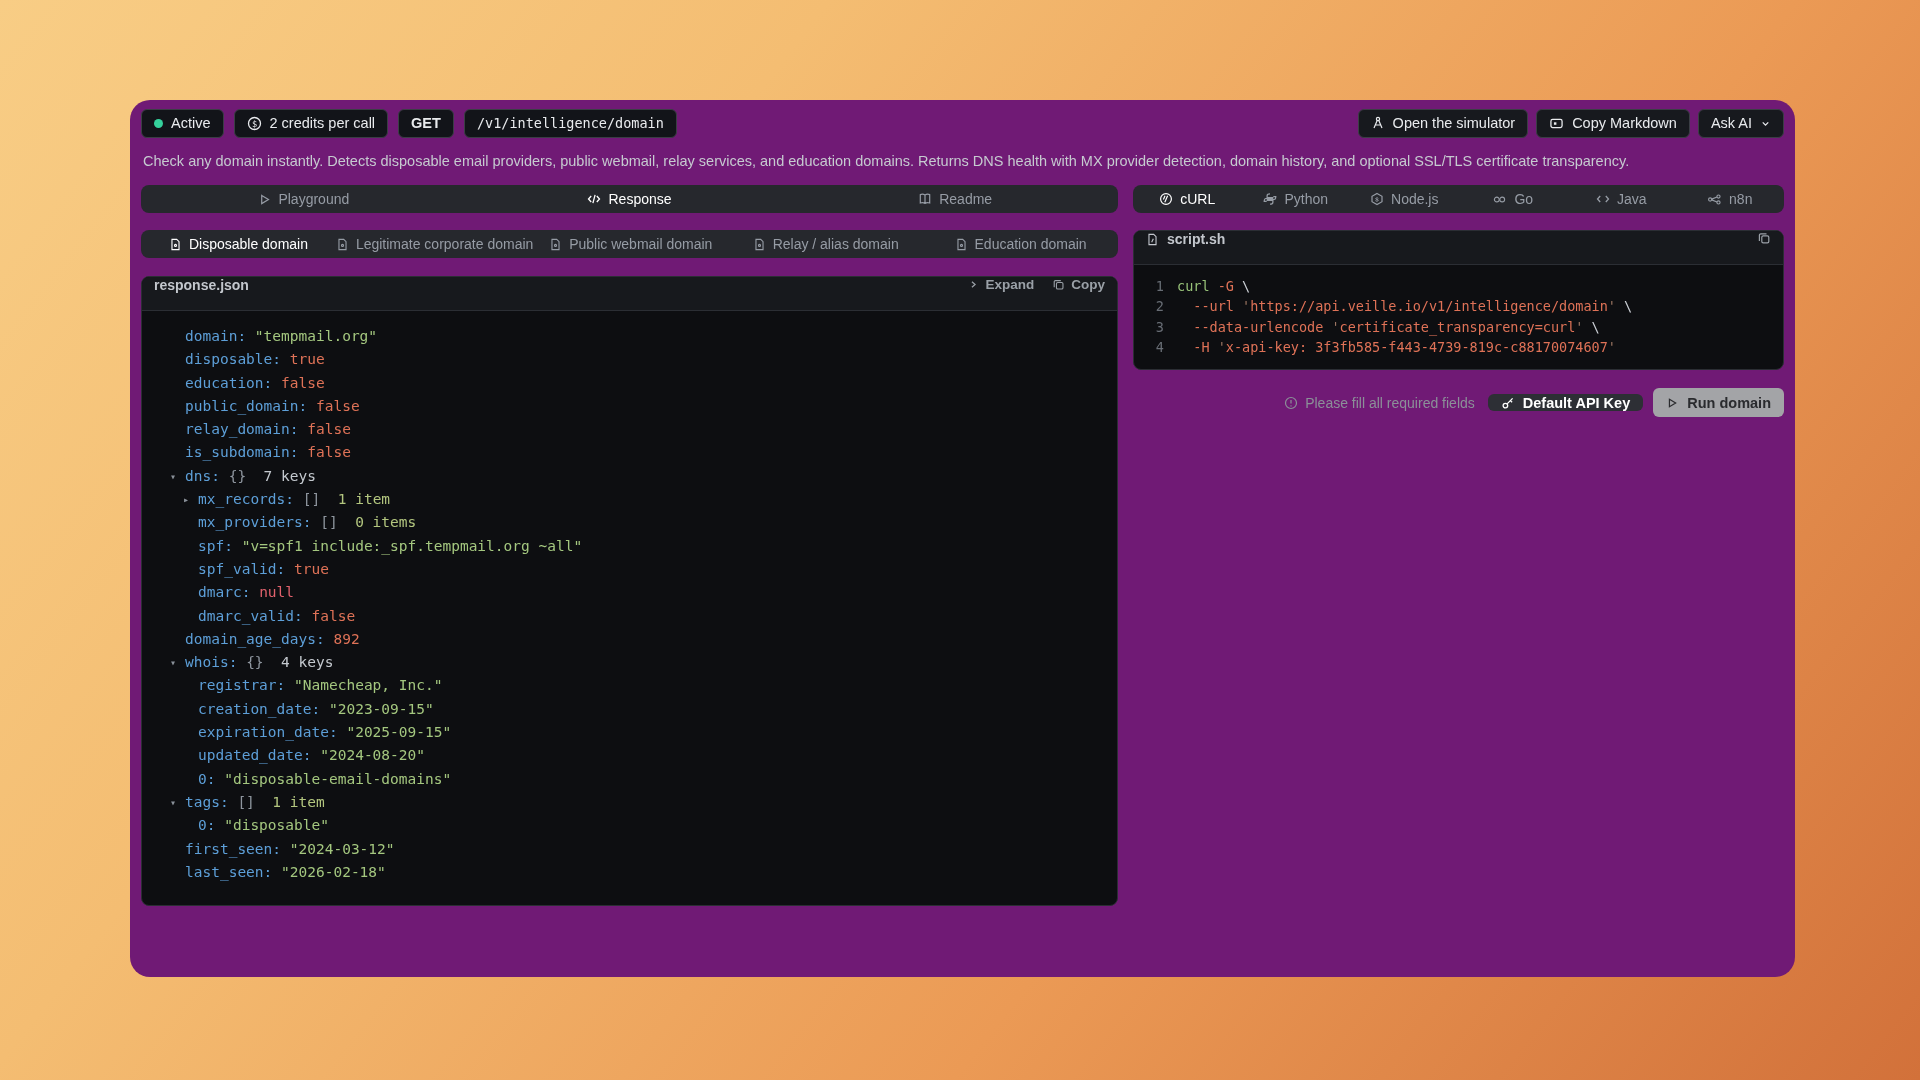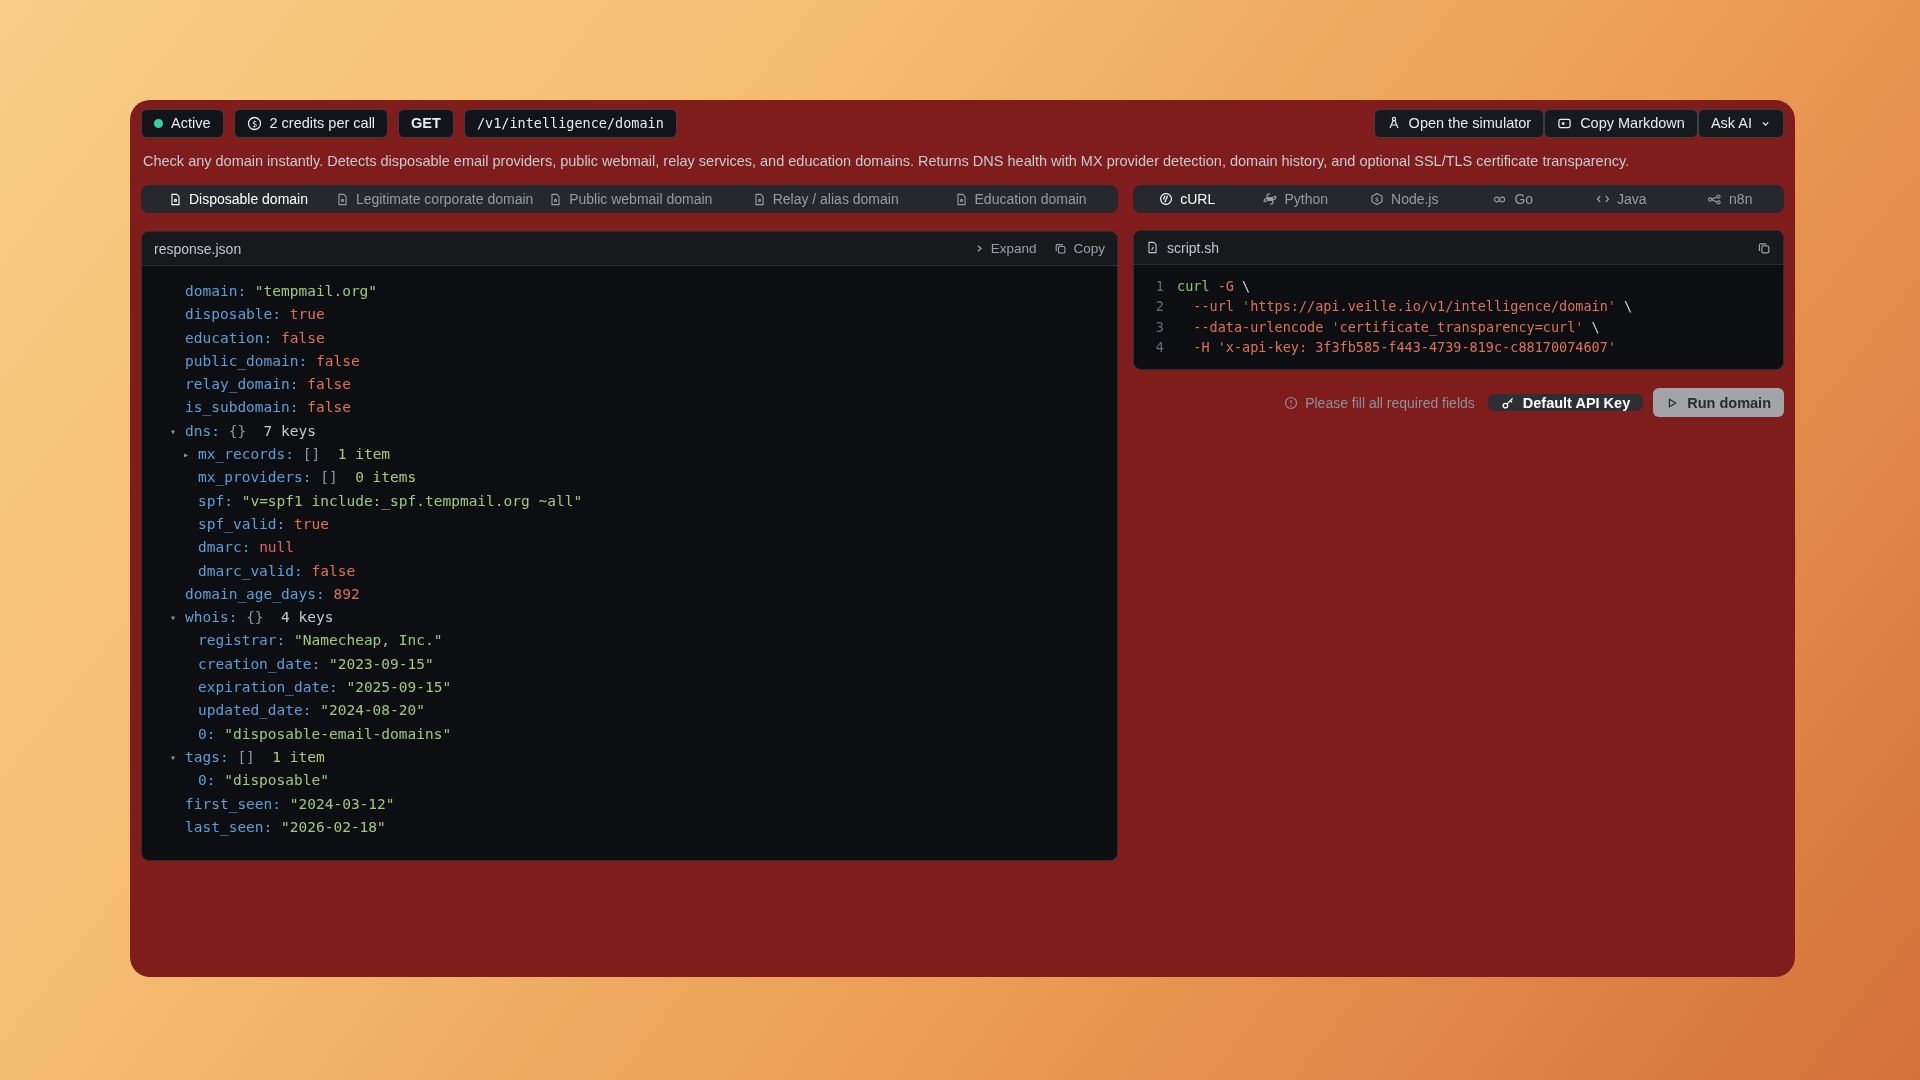--- a/index.html
+++ b/index.html
@@ -4,27 +4,27 @@
 <style>
   * { box-sizing: border-box; }
   html,body { margin:0; padding:0; }
   body {
     width:1920px; height:1080px; overflow:hidden;
     background: linear-gradient(128deg, #f8cd85 0%, #f4bd72 30%, #eb9a55 65%, #d2713a 100%);
     font-family: "Liberation Sans", sans-serif;
   }
   .card {
     position:absolute; left:130px; top:100px; width:1665px; height:877px;
-    background:#7f1d1d; border-radius:20px; padding:8px 11px;
+    background:#701a75; border-radius:20px; padding:8px 11px;
     color:#e9ebee;
   }
   
   .topbar { display:flex; justify-content:space-between; align-items:center; height:30px; }
   .topbar-left, .topbar-right { display:flex; gap:10px; align-items:center; }
-  .topbar-right { gap:0; }
+  .topbar-right { gap:8px; }
   .badge, .tbtn {
     display:flex; align-items:center; gap:8px; height:29px; padding:0 12px;
     background:#121419; border:1px solid #3b3e45; border-radius:6px;
     color:#e9ebee; font-size:14.5px; white-space:nowrap;
   }
   .tbtn { background:#17191e; cursor:pointer; }
   .badge-method { font-weight:700; }
   .badge-path { font-family:"DejaVu Sans Mono", monospace; font-size:13.5px; }
   .dot { width:9px; height:9px; border-radius:50%; background:#35d19c; }
   .icon { flex:none; display:inline-flex; color:inherit; }
@@ -44,21 +44,21 @@
   .tab.active { color:#ffffff; }
   .main-tabs { margin-bottom:17px; }
   .example-tabs { margin-bottom:18px; }
   .lang-tabs { margin-bottom:17px; }
   
   .panel { border:1px solid #2b2e34; border-radius:8px; background:#0d0e11; overflow:hidden; display:flex; flex-direction:column; }
   .response-panel { height:630px; }
   .code-panel { height:140px; }
   .panel-header {
     height:34px; flex:none; background:#17191d; border-bottom:1px solid #2b2e34;
-    display:flex; align-items:center; padding:0 12px; color:#c3c7cd; font-size:14px;
+    display:flex; align-items:flex-start; padding:0 12px; color:#c3c7cd; font-size:14px;font-weight:bold;
   }
   .panel-title { display:flex; align-items:center; gap:8px; }
   .header-actions { margin-left:auto; display:flex; gap:18px; color:#9aa0a7; font-size:13.5px; }
   .header-action { display:flex; align-items:center; gap:6px; cursor:pointer; }
   
   .json-view {
     padding:14px 10px; font-family:"DejaVu Sans Mono", monospace;
     font-size:14.5px; line-height:23.3px; overflow:hidden; flex:1;
   }
   .json-row { white-space:pre; }
@@ -150,20 +150,46 @@
       </div>
     </div>
   </div>
 
   <div class="description">Check any domain instantly. Detects disposable email providers, public webmail, relay services, and education domains. Returns DNS health with MX provider detection, domain history, and optional SSL/TLS certificate transparency.</div>
 
   <div class="main">
 
     <div class="left-col">
 
+      <div class="tabbar main-tabs">
+        <div class="tab">
+          <span class="icon">
+            <svg width="13" height="13" viewBox="0 0 14 14" fill="none" stroke="currentColor" stroke-width="1.3">
+              <path d="M4 2.6 L11.3 7 L4 11.4 Z"></path>
+            </svg>
+          </span>
+          <span>Playground</span>
+        </div>
+        <div class="tab active">
+          <span class="icon">
+            <svg width="14" height="14" viewBox="0 0 14 14" fill="none" stroke="currentColor" stroke-width="1.3">
+              <path d="M4.2 4 L1.5 7 L4.2 10 M9.8 4 L12.5 7 L9.8 10 M8.1 2.8 L5.9 11.2"></path>
+            </svg>
+          </span>
+          <span>Response</span>
+        </div>
+        <div class="tab">
+          <span class="icon">
+            <svg width="14" height="14" viewBox="0 0 14 14" fill="none" stroke="currentColor" stroke-width="1.2">
+              <path d="M7 3 C5.6 2.1 3.6 2.1 2.3 2.6 V11 C3.6 10.5 5.6 10.5 7 11.4 C8.4 10.5 10.4 10.5 11.7 11 V2.6 C10.4 2.1 8.4 2.1 7 3 Z M7 3 V11.4"></path>
+            </svg>
+          </span>
+          <span>Readme</span>
+        </div>
+      </div>
 
       <div class="tabbar example-tabs">
         <div class="tab active">
           <span class="icon">
             <svg width="13" height="13" viewBox="0 0 14 14" fill="none" stroke="currentColor" stroke-width="1.2">
               <path d="M3.2 1.5 H8.3 L10.8 4 V12.5 H3.2 Z"></path>
                 <circle cx="7" cy="8" r="1.1"></circle>
             </svg>
           </span>
           <span>Disposable domain</span>

